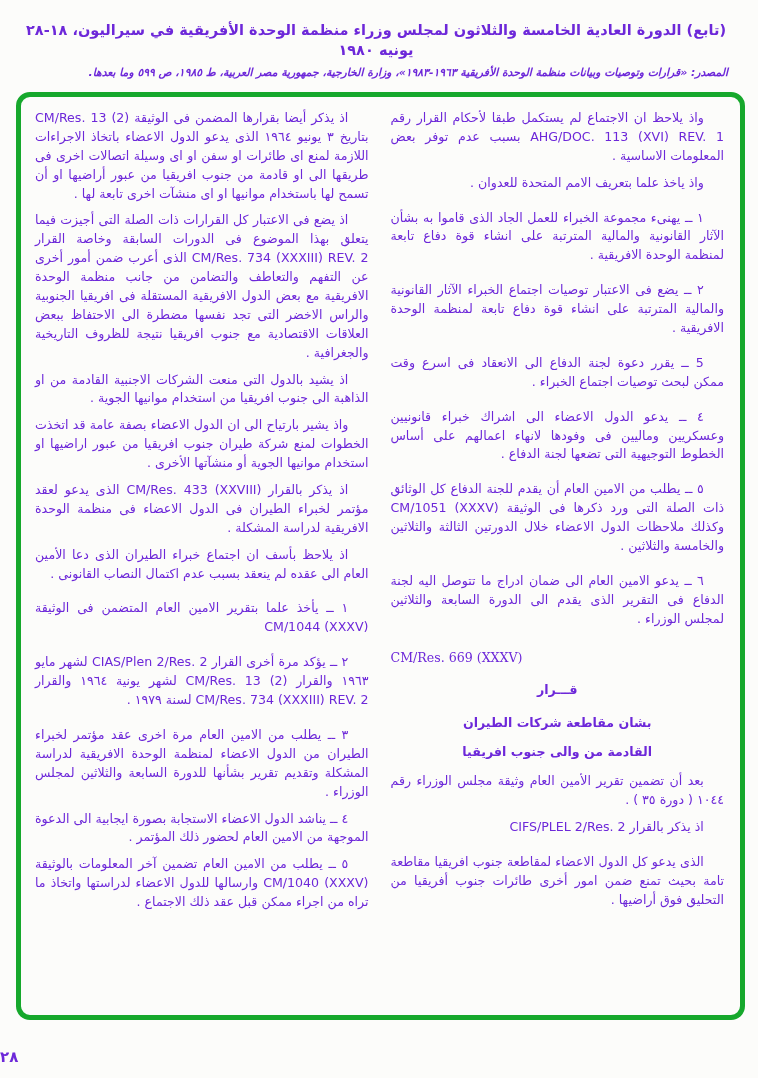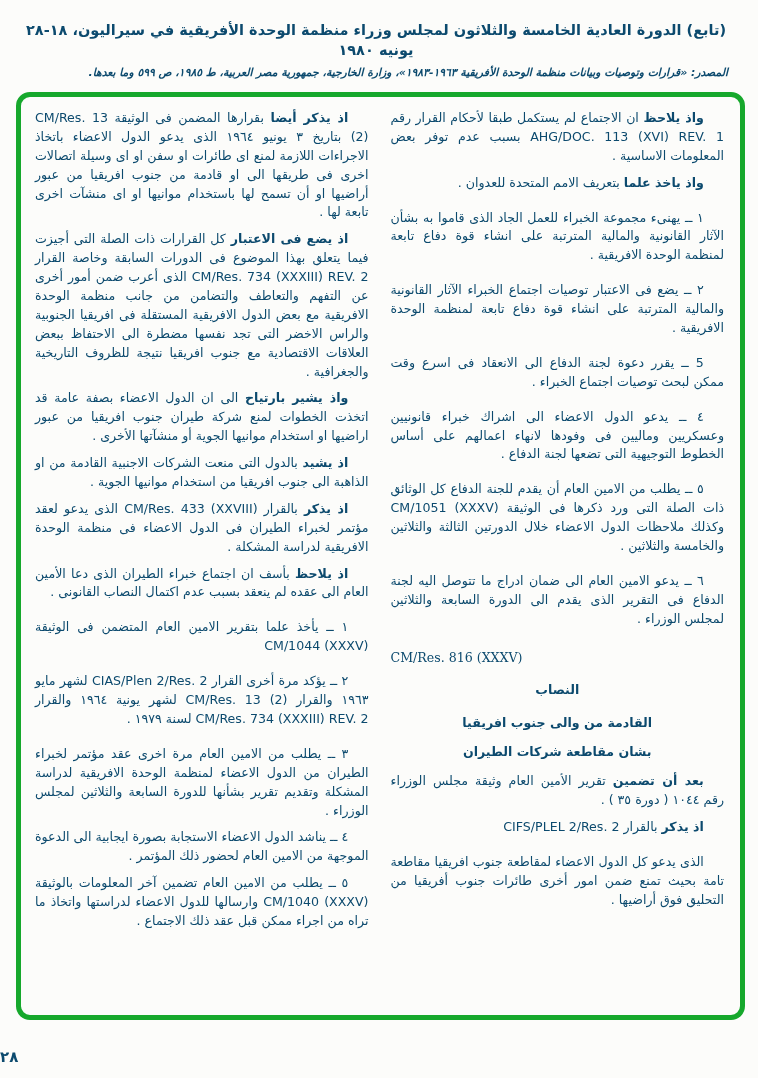--- a/index.html
+++ b/index.html
@@ -36,21 +36,21 @@
     display:flex; direction:rtl; gap:22px; height:100%;
   }
   .col {
     flex:1 1 0; min-width:0;
     direction:rtl; text-align:justify;
     font-size:12.6px; line-height:1.5;
   }
   .col p, .col h3, .col h4 { margin:0 0 8px; font-size:inherit; }
   .para { text-indent:1.6em; }
   .num  { text-indent:1.6em; }
-  .lead { font-weight:bold; }
+  .lead { font-weight:normal; }
   .ref {
     direction:ltr; text-align:left; text-indent:0;
     font-family:"DejaVu Serif", serif;
     font-size:13.2px;
     margin:20px 0 14px !important;
   }
   .heading {
     text-align:center; font-weight:bold; font-size:14.5px;
     margin:12px 0 14px !important; text-indent:0;
   }
@@ -61,51 +61,51 @@
   .spacer-after { margin-bottom:16px !important; }
   .footer {
     position:absolute; bottom:12px; left:0; width:100%;
     text-align:left; font-weight:bold; font-size:15px;
     direction:rtl;
   }
 </style>
 </head>
 <body>
 
-<div class="page" style="background: rgb(252, 252, 250); color: #0c4a6e;">
+<div class="page" style="background: rgb(252, 252, 250); color: #6d28d9;">
 
   <div class="header">
     <div class="header-title">(تابع) الدورة العادية الخامسة والثلاثون لمجلس وزراء منظمة الوحدة الأفريقية في سيراليون، ١٨-٢٨ يونيه ١٩٨٠</div>
     <div class="header-source">المصدر: «قرارات وتوصيات وبيانات منظمة الوحدة الأفريقية ١٩٦٣-١٩٨٣»، وزارة الخارجية، جمهورية مصر العربية، ط ١٩٨٥، ص ٥٩٩ وما بعدها.</div>
   </div>
 
   <div class="doc-box" style="border-color: rgb(22, 168, 44);">
     <div class="columns">
       <section class="col">
           <p class="para"><b class="lead">واذ يلاحظ</b> ان الاجتماع لم يستكمل طبقا لأحكام القرار رقم AHG/DOC. 113 (XVI) REV. 1 بسبب عدم توفر بعض المعلومات الاساسية .</p>
           <p class="para spacer-after"><b class="lead">واذ ياخذ علما</b> بتعريف الامم المتحدة للعدوان .</p>
           <p class="num spacer-after">١ ــ يهنىء مجموعة الخبراء للعمل الجاد الذى قاموا به بشأن الآثار القانونية والمالية المترتبة على انشاء قوة دفاع تابعة لمنظمة الوحدة الافريقية .</p>
           <p class="num spacer-after">٢ ــ يضع فى الاعتبار توصيات اجتماع الخبراء الآثار القانونية والمالية المترتبة على انشاء قوة دفاع تابعة لمنظمة الوحدة الافريقية .</p>
           <p class="num spacer-after">5 ــ يقرر دعوة لجنة الدفاع الى الانعقاد فى اسرع وقت ممكن لبحث توصيات اجتماع الخبراء .</p>
           <p class="num spacer-after">٤ ــ يدعو الدول الاعضاء الى اشراك خبراء قانونيين وعسكريين وماليين فى وفودها لانهاء اعمالهم على أساس الخطوط التوجيهية التى تضعها لجنة الدفاع .</p>
           <p class="num spacer-after">٥ ــ يطلب من الامين العام أن يقدم للجنة الدفاع كل الوثائق ذات الصلة التى ورد ذكرها فى الوثيقة CM/1051 (XXXV) وكذلك ملاحظات الدول الاعضاء خلال الدورتين الثالثة والثلاثين والخامسة والثلاثين .</p>
           <p class="num spacer-after">٦ ــ يدعو الامين العام الى ضمان ادراج ما تتوصل اليه لجنة الدفاع فى التقرير الذى يقدم الى الدورة السابعة والثلاثين لمجلس الوزراء .</p>
-          <p class="ref">CM/Res. 816 (XXXV)</p>
-          <h3 class="heading">النصاب</h3>
+          <p class="ref">CM/Res. 669 (XXXV)</p>
+          <h3 class="heading">قـــرار</h3>
+          <h4 class="subheading">بشان مقاطعة شركات الطيران</h4>
           <h4 class="subheading">القادمة من والى جنوب افريقيا</h4>
-          <h4 class="subheading">بشان مقاطعة شركات الطيران</h4>
           <p class="para"><b class="lead">بعد أن تضمين</b> تقرير الأمين العام وثيقة مجلس الوزراء رقم ١٠٤٤ ( دورة ٣٥ ) .</p>
           <p class="para spacer-after"><b class="lead">اذ يذكر</b> بالقرار CIFS/PLEL 2/Res. 2</p>
           <p class="para">الذى يدعو كل الدول الاعضاء لمقاطعة جنوب افريقيا مقاطعة تامة بحيث تمنع ضمن امور أخرى طائرات جنوب أفريقيا من التحليق فوق أراضيها .</p>
         </section>
       <section class="col">
           <p class="para"><b class="lead">اذ يذكر أيضا</b> بقرارها المضمن فى الوثيقة CM/Res. 13 (2) بتاريخ ٣ يونيو ١٩٦٤ الذى يدعو الدول الاعضاء باتخاذ الاجراءات اللازمة لمنع اى طائرات او سفن او اى وسيلة اتصالات اخرى فى طريقها الى او قادمة من جنوب افريقيا من عبور أراضيها او أن تسمح لها باستخدام موانيها او اى منشآت اخرى تابعة لها .</p>
           <p class="para"><b class="lead">اذ يضع فى الاعتبار</b> كل القرارات ذات الصلة التى أجيزت فيما يتعلق بهذا الموضوع فى الدورات السابقة وخاصة القرار CM/Res. 734 (XXXIII) REV. 2 الذى أعرب ضمن أمور أخرى عن التفهم والتعاطف والتضامن من جانب منظمة الوحدة الافريقية مع بعض الدول الافريقية المستقلة فى افريقيا الجنوبية والراس الاخضر التى تجد نفسها مضطرة الى الاحتفاظ ببعض العلاقات الاقتصادية مع جنوب افريقيا نتيجة للظروف التاريخية والجغرافية .</p>
+          <p class="para"><b class="lead">اذ يشيد</b> بالدول التى منعت الشركات الاجنبية القادمة من او الذاهبة الى جنوب افريقيا من استخدام موانيها الجوية .</p>
           <p class="para"><b class="lead">واذ يشير بارتياح</b> الى ان الدول الاعضاء بصفة عامة قد اتخذت الخطوات لمنع شركة طيران جنوب افريقيا من عبور اراضيها او استخدام موانيها الجوية أو منشآتها الأخرى .</p>
-          <p class="para"><b class="lead">اذ يشيد</b> بالدول التى منعت الشركات الاجنبية القادمة من او الذاهبة الى جنوب افريقيا من استخدام موانيها الجوية .</p>
           <p class="para"><b class="lead">اذ يذكر</b> بالقرار CM/Res. 433 (XXVIII) الذى يدعو لعقد مؤتمر لخبراء الطيران فى الدول الاعضاء فى منظمة الوحدة الافريقية لدراسة المشكلة .</p>
           <p class="para spacer-after"><b class="lead">اذ يلاحظ</b> بأسف ان اجتماع خبراء الطيران الذى دعا الأمين العام الى عقده لم ينعقد بسبب عدم اكتمال النصاب القانونى .</p>
           <p class="num spacer-after">١ ــ يأخذ علما بتقرير الامين العام المتضمن فى الوثيقة CM/1044 (XXXV)</p>
           <p class="num spacer-after">٢ ــ يؤكد مرة أخرى القرار CIAS/Plen 2/Res. 2 لشهر مايو ١٩٦٣ والقرار CM/Res. 13 (2) لشهر يونية ١٩٦٤ والقرار CM/Res. 734 (XXXIII) REV. 2 لسنة ١٩٧٩ .</p>
           <p class="num">٣ ــ يطلب من الامين العام مرة اخرى عقد مؤتمر لخبراء الطيران من الدول الاعضاء لمنظمة الوحدة الافريقية لدراسة المشكلة وتقديم تقرير بشأنها للدورة السابعة والثلاثين لمجلس الوزراء .</p>
           <p class="num">٤ ــ يناشد الدول الاعضاء الاستجابة بصورة ايجابية الى الدعوة الموجهة من الامين العام لحضور ذلك المؤتمر .</p>
           <p class="num">٥ ــ يطلب من الامين العام تضمين آخر المعلومات بالوثيقة CM/1040 (XXXV) وارسالها للدول الاعضاء لدراستها واتخاذ ما تراه من اجراء ممكن قبل عقد ذلك الاجتماع .</p>
         </section>
     </div>
   </div>

